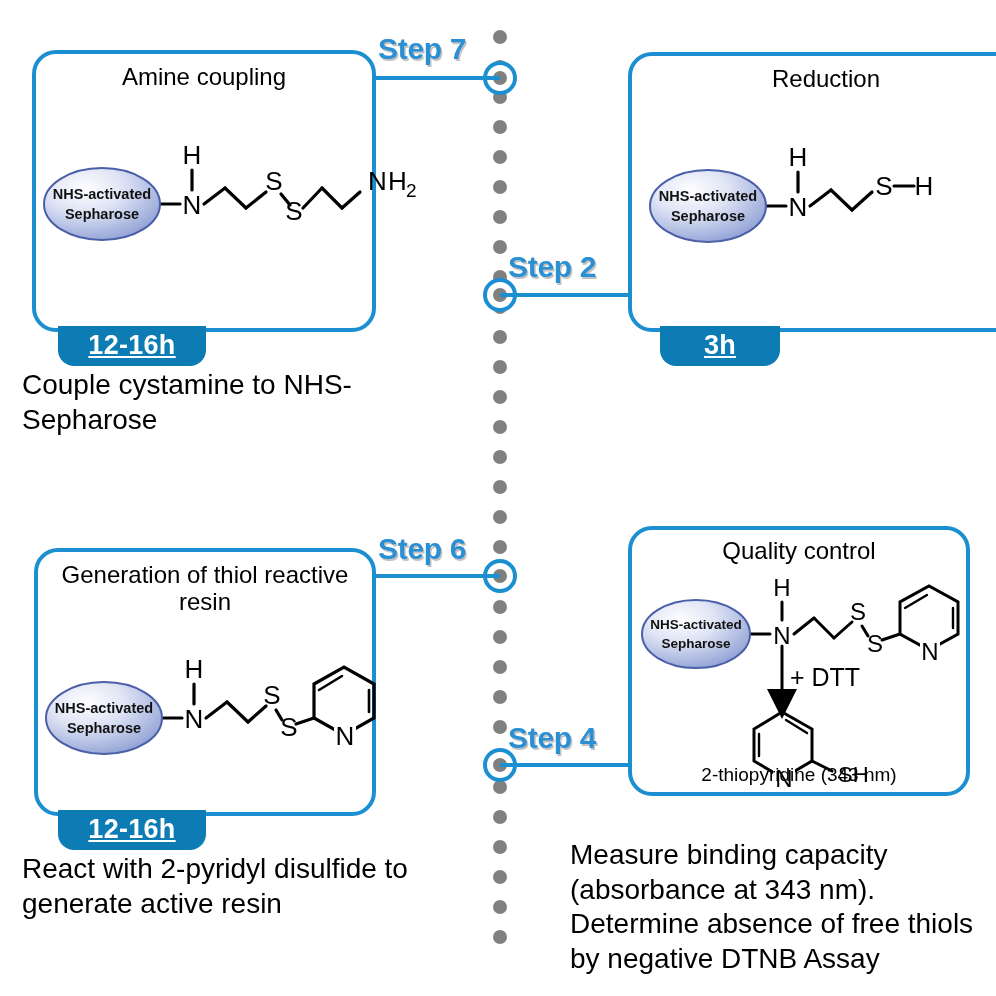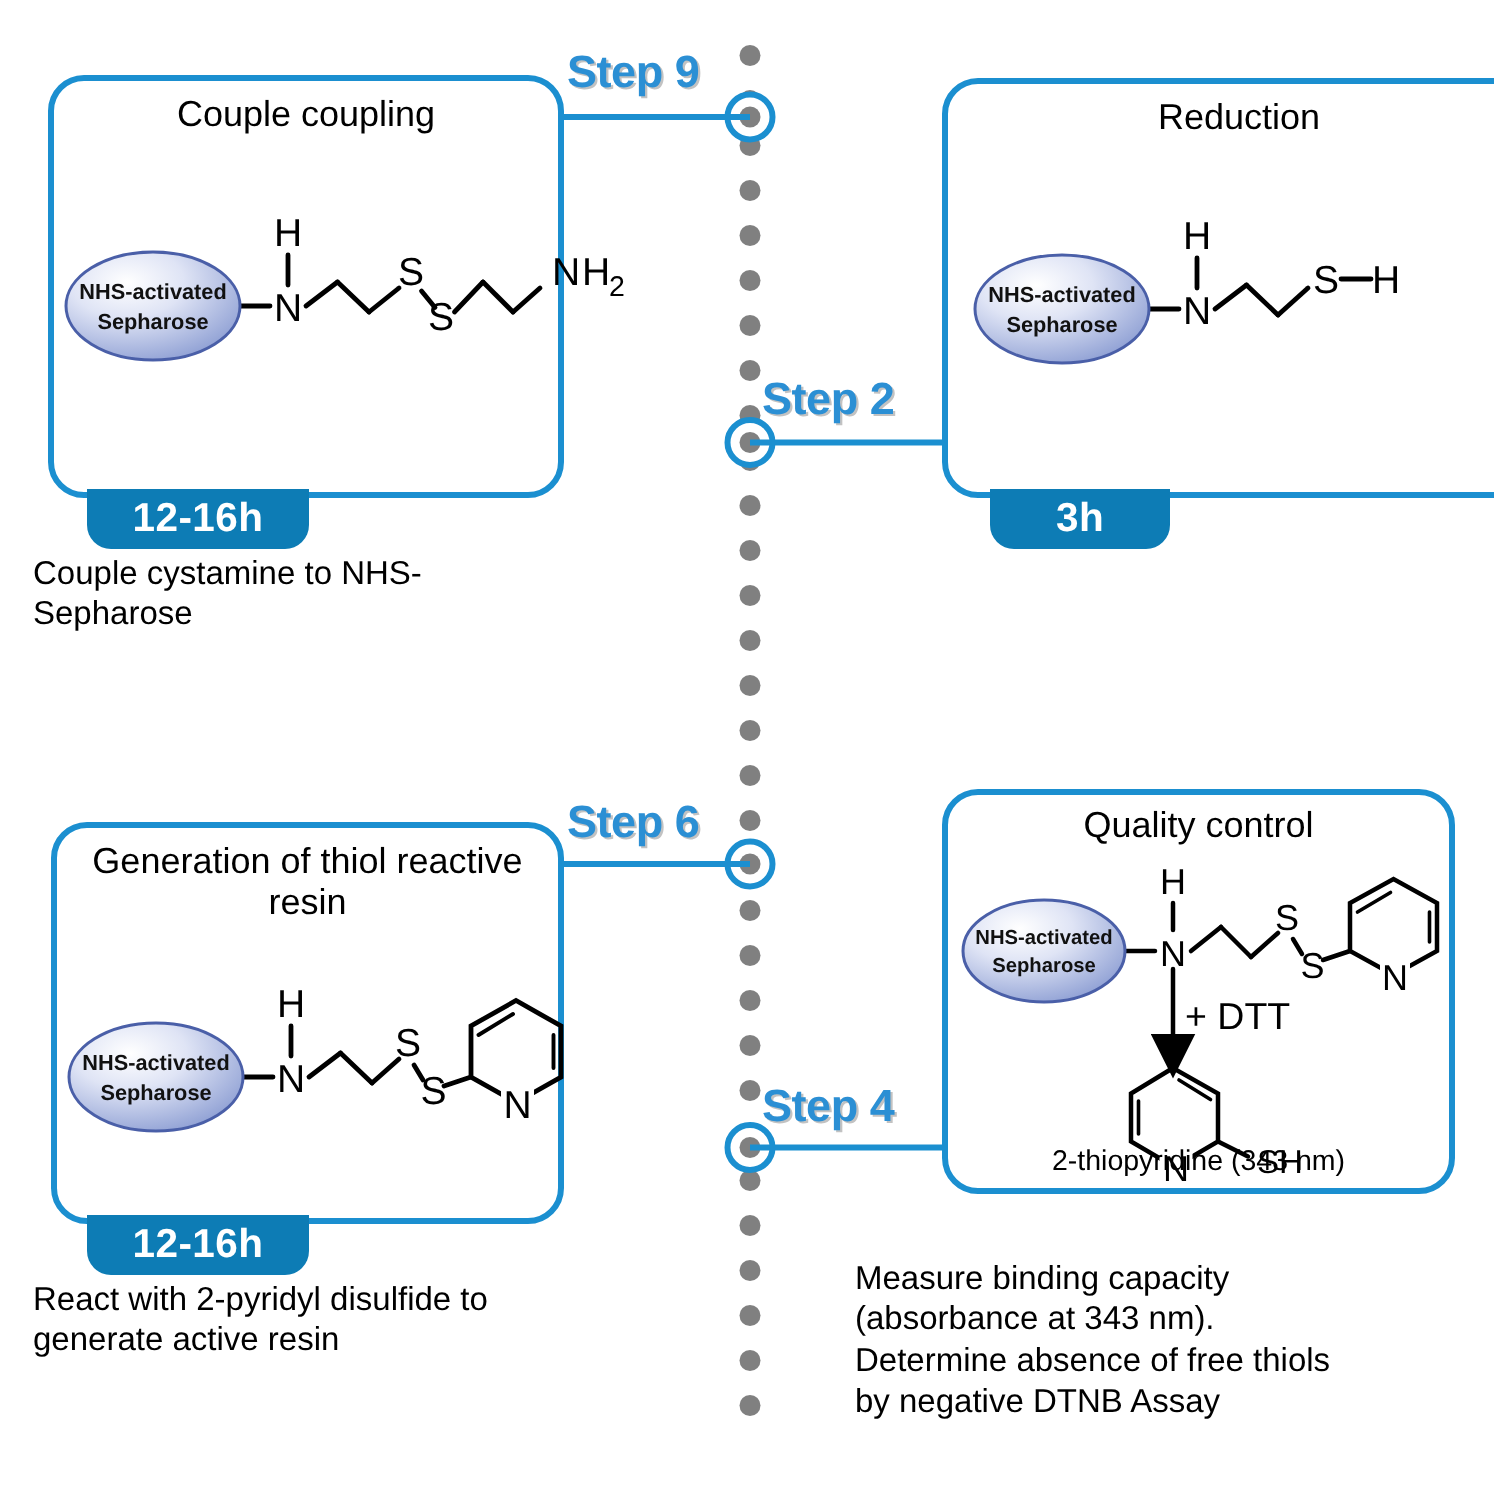--- a/index.html
+++ b/index.html
@@ -69,26 +69,27 @@
   .time-badge{
     position:absolute;
     background:#0d7cb5;
     color:#fff;
     font-size:27px;font-weight:bold;
     border-radius:0 0 16px 16px;
     display:flex;align-items:center;justify-content:center;
     letter-spacing:.3px;
     box-sizing:border-box;
     padding-bottom:2px;
+    text-decoration:underline;
   }
 
   
   .caption{
     position:absolute;
-    font-size:22px;color:#000;
+    font-size:28px;color:#000;
     line-height:1.24;
     white-space:pre-line;
   }
 
   
   .mol{position:absolute;}
   .mol svg{display:block;overflow:visible;}
 </style>
 </head>
 <body>
@@ -127,24 +128,24 @@
       <div class="tl-dot" style="top: 840px;"></div>
       <div class="tl-dot" style="top: 870px;"></div>
       <div class="tl-dot" style="top: 900px;"></div>
       <div class="tl-node" style="top: 31px;"></div>
       <div class="tl-node" style="top: 248px;"></div>
       <div class="tl-node" style="top: 529px;"></div>
       <div class="tl-node" style="top: 718px;"></div>
     </div>
 
   <div class="connector" style="left:372px;top:76px;width:128px;"></div>
-  <div class="step-label" style="left:378px;top:32px;">Step 9</div>
+  <div class="step-label" style="left:378px;top:32px;">Step 7</div>
 
   <div class="panel" style="left:32px;top:50px;width:344px;height:282px;">
-    <div class="panel-title" style="top:10px;">Couple coupling</div>
+    <div class="panel-title" style="top:10px;">Amine coupling</div>
     <div class="mol" style="left:4px;top:78px;">
       <svg width="336" height="120" viewBox="0 0 336 120">
         <defs>
           <radialGradient id="resinGrad" cx="35%" cy="28%" r="78%">
             <stop offset="0%" stop-color="#ffffff"></stop>
             <stop offset="42%" stop-color="#dfe4f5"></stop>
             <stop offset="100%" stop-color="#8fa0d4"></stop>
           </radialGradient>
         </defs>
         <g stroke="#000" stroke-width="3.2" fill="none" stroke-linecap="round">

